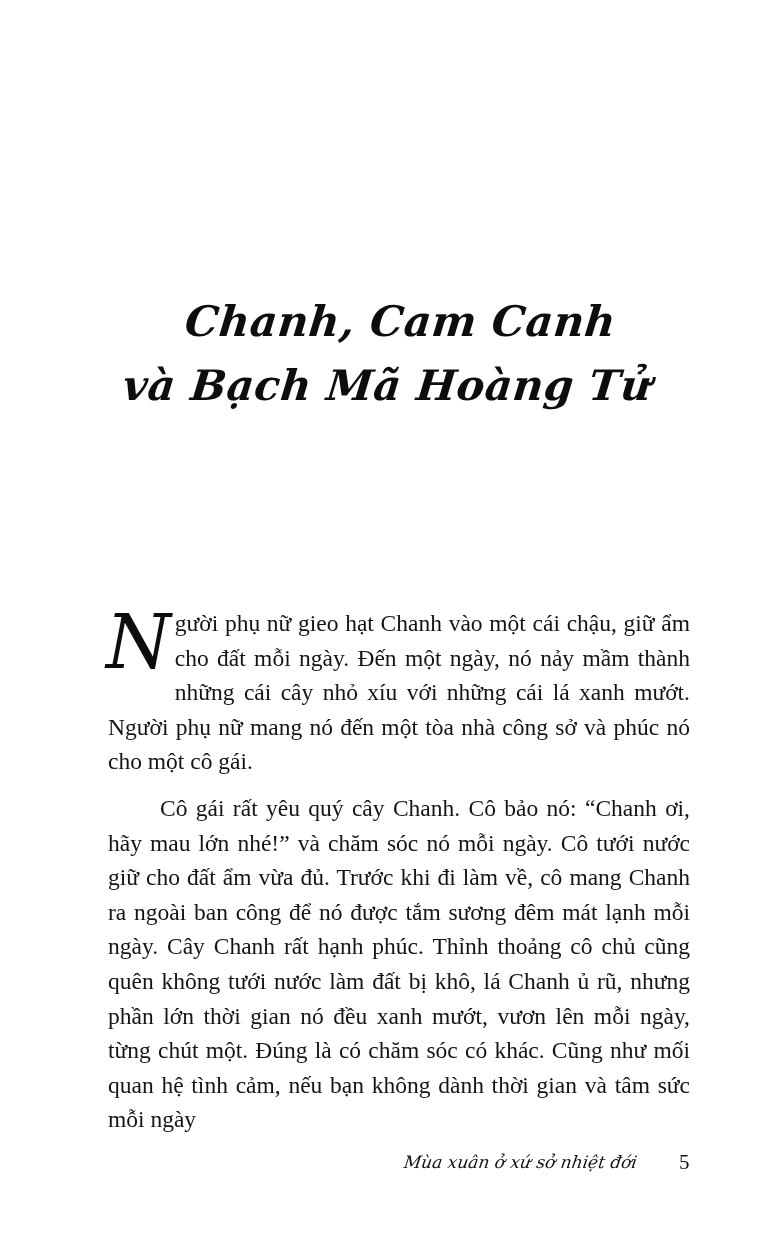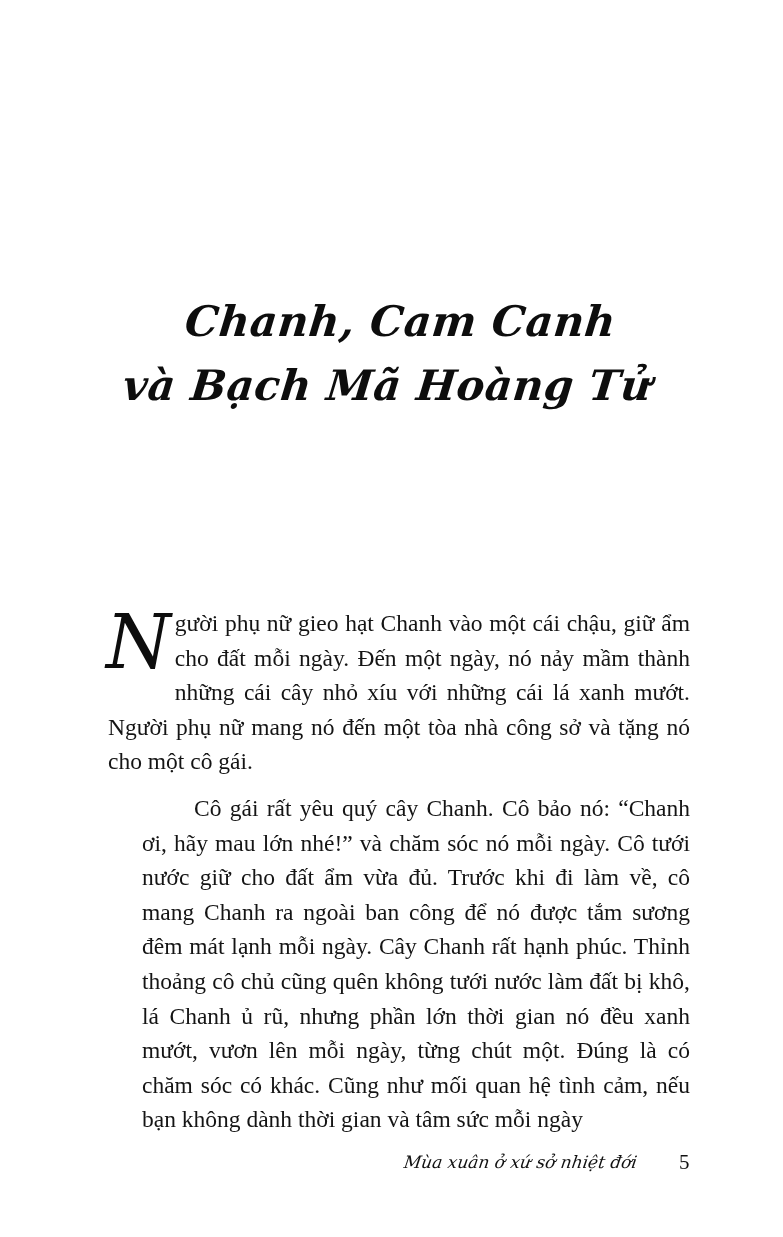--- a/index.html
+++ b/index.html
@@ -50,21 +50,20 @@
       font-size: 23.5px;
       line-height: 34.6px;
       text-align: justify;
       color: #141414;
     }
     .para {
       margin: 0 0 12px 0;
     }
     .para.indent {
       text-indent: 52px;
-      margin-left: 34px;
     }
     .dropcap {
       float: left;
       font-family: "DejaVu Serif", "Liberation Serif", serif;
       font-style: italic;
       font-size: 74px;
       line-height: 60px;
       height: 64px;
       margin: 6px 4px 0 -2px;
       padding: 0;
@@ -102,21 +101,21 @@
 
 <div class="page">
 
   <div class="title-block">
     <div class="title-line l1">Chanh, Cam Canh</div>
     <div class="title-line l2">và Bạch Mã Hoàng Tử</div>
   </div>
 
   <div class="body-text">
     <p class="para">
-      <span class="dropcap">N</span><span>gười phụ nữ gieo hạt Chanh vào một cái chậu, giữ ẩm cho đất mỗi ngày. Đến một ngày, nó nảy mầm thành những cái cây nhỏ xíu với những cái lá xanh mướt. Người phụ nữ mang nó đến một tòa nhà công sở và tặng nó cho một cô gái.</span>
+      <span class="dropcap">N</span><span>gười phụ nữ gieo hạt Chanh vào một cái chậu, giữ ẩm cho đất mỗi ngày. Đến một ngày, nó nảy mầm thành những cái cây nhỏ xíu với những cái lá xanh mướt. Người phụ nữ mang nó đến một tòa nhà công sở và phúc nó cho một cô gái.</span>
     </p>
     <p class="para indent">
       <span>Cô gái rất yêu quý cây Chanh. Cô bảo nó: “Chanh ơi, hãy mau lớn nhé!” và chăm sóc nó mỗi ngày. Cô tưới nước giữ cho đất ẩm vừa đủ. Trước khi đi làm về, cô mang Chanh ra ngoài ban công để nó được tắm sương đêm mát lạnh mỗi ngày. Cây Chanh rất hạnh phúc. Thỉnh thoảng cô chủ cũng quên không tưới nước làm đất bị khô, lá Chanh ủ rũ, nhưng phần lớn thời gian nó đều xanh mướt, vươn lên mỗi ngày, từng chút một. Đúng là có chăm sóc có khác. Cũng như mối quan hệ tình cảm, nếu bạn không dành thời gian và tâm sức mỗi ngày</span>
     </p>
   </div>
 
   <div class="footer">
     <span class="footer-title">Mùa xuân ở xứ sở nhiệt đới</span>
     <span class="page-number">5</span>
   </div>

